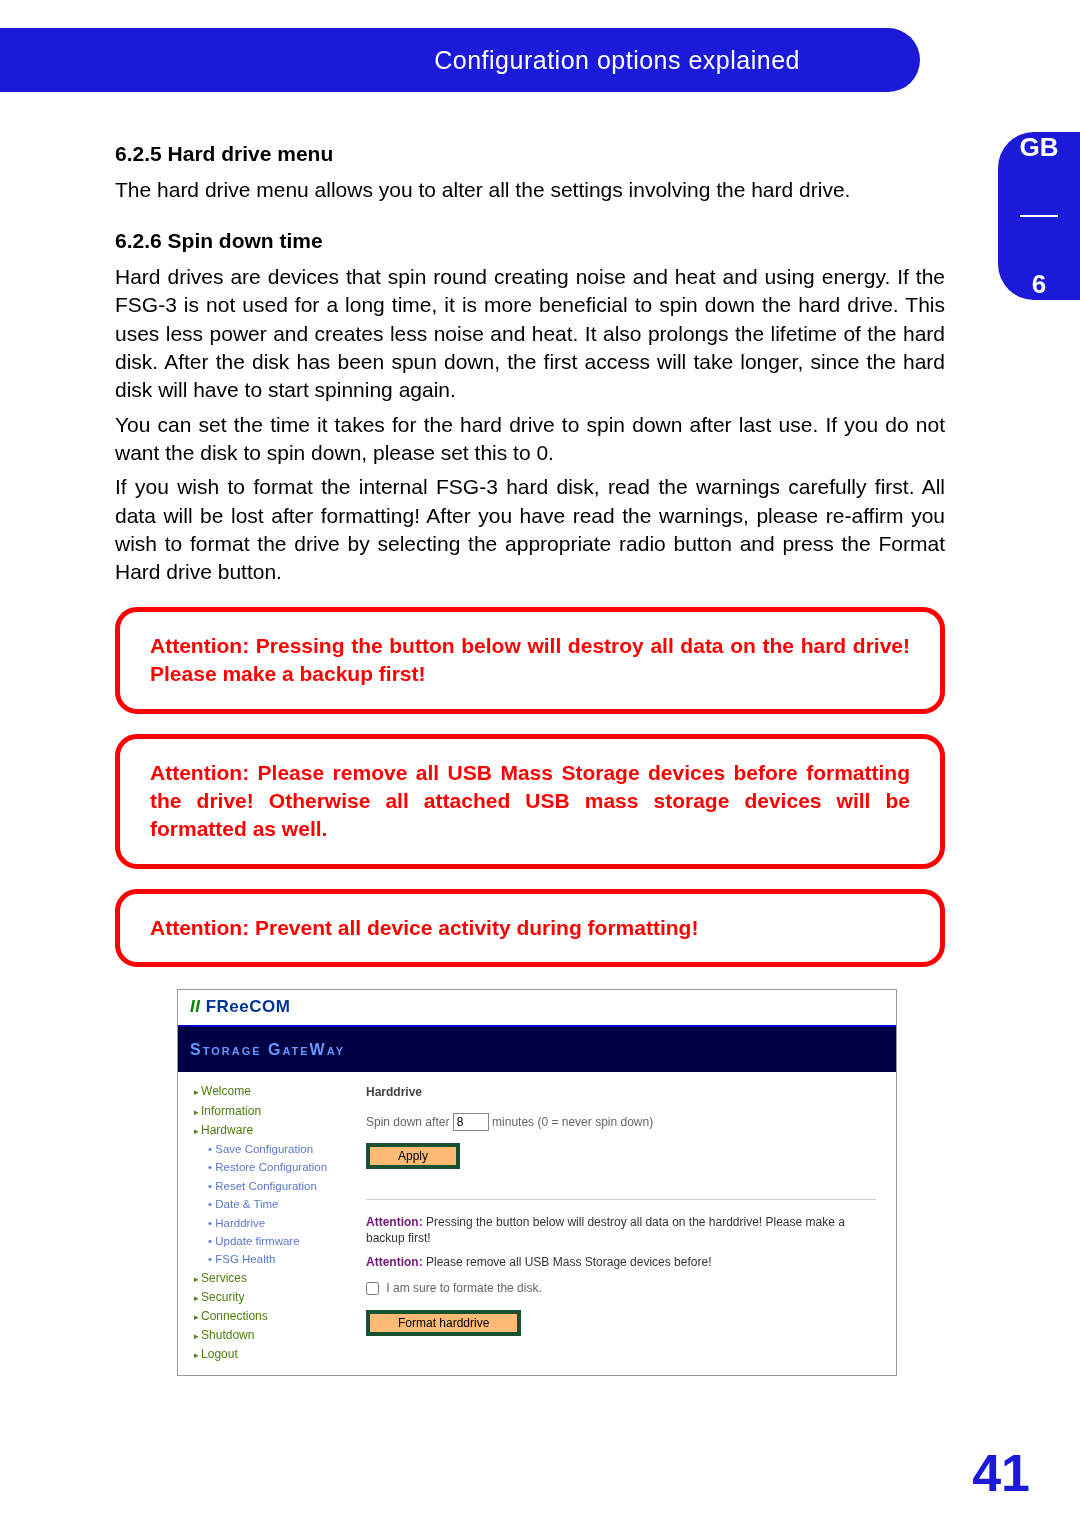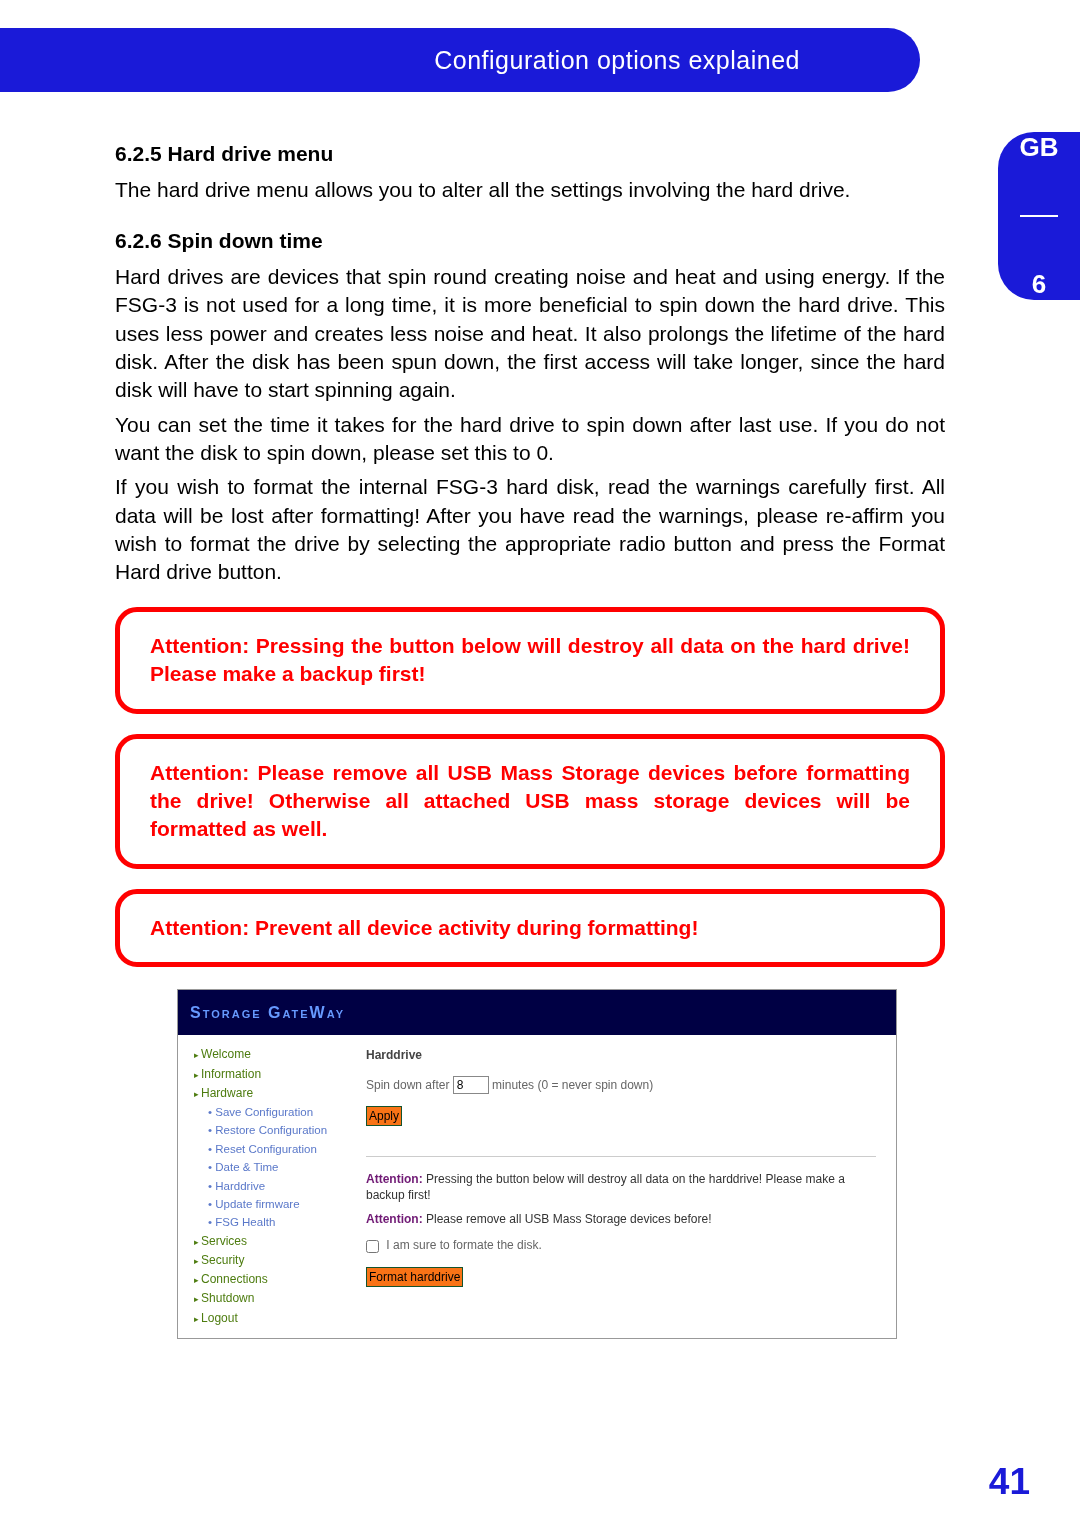--- a/index.html
+++ b/index.html
@@ -132,38 +132,38 @@
   .ss-main .title { font-weight: bold; margin-bottom: 12px; color:#444; }
   .ss-main .row { margin-bottom: 12px; color:#666; }
   .ss-main input[type="text"] {
     width: 36px;
     font-size: 12px;
     border: 1px solid #888;
     padding: 1px 3px;
   }
   .ss-main button {
     font-size: 12px;
-    padding: 2px 2px;
-    background: #f97316;
-    border: 1px solid #14532d;
+    padding: 2px 28px;
+    background: #fdba74;
+    border: 4px solid #14532d;
   }
   .ss-main hr {
     border: none;
     border-top: 1px solid #ccc;
     margin: 30px 0 14px 0;
   }
   .ss-main .att { margin-bottom: 8px; color:#333; }
   .ss-main .att b { color: #701a75; }
   .ss-main .chk { color:#666; margin: 10px 0 14px 0; }
   .ss-main .chk input { vertical-align: middle; margin-right:4px; }
   .page-number {
     position: absolute;
     bottom: 26px;
     right: 50px;
-    font-size: 37px;
+    font-size: 52px;
     font-weight: bold;
     color: #1a1ad8;
   }
 </style>
 </head>
 <body>
 
 <div class="page-header">
   <span>Configuration options explained</span>
 </div>
@@ -183,20 +183,23 @@
   <div class="para">Hard drives are devices that spin round creating noise and heat and using energy. If the FSG-3 is not used for a long time, it is more beneficial to spin down the hard drive. This uses less power and creates less noise and heat. It also prolongs the lifetime of the hard disk. After the disk has been spun down, the first access will take longer, since the hard disk will have to start spinning again.</div>
   <div class="para">You can set the time it takes for the hard drive to spin down after last use. If you do not want the disk to spin down, please set this to 0.</div>
 
   <div class="para">If you wish to format the internal FSG-3 hard disk, read the warnings carefully first. All data will be lost after formatting! After you have read the warnings, please re-affirm you wish to format the drive by selecting the appropriate radio button and press the Format Hard drive button.</div>
 
   <div class="warning-box">Attention: Pressing the button below will destroy all data on the hard drive! Please make a backup first!</div>
   <div class="warning-box">Attention: Please remove all USB Mass Storage devices before formatting the drive! Otherwise all attached USB mass storage devices will be formatted as well.</div>
   <div class="warning-box">Attention: Prevent all device activity during formatting!</div>
 
   <div class="screenshot">
+    <div class="ss-header">
+      <span class="ss-logo"><span class="slash">II</span> <span>FReeCOM</span></span>
+    </div>
     <div class="ss-subhead">Storage GateWay</div>
     <div class="ss-body">
       <div class="ss-nav">
         <div class="top-item">Welcome</div>
         <div class="top-item">Information</div>
         <div class="top-item">Hardware</div>
         <div class="sub-item">Save Configuration</div>
         <div class="sub-item">Restore Configuration</div>
         <div class="sub-item">Reset Configuration</div>
         <div class="sub-item">Date &amp; Time</div>

